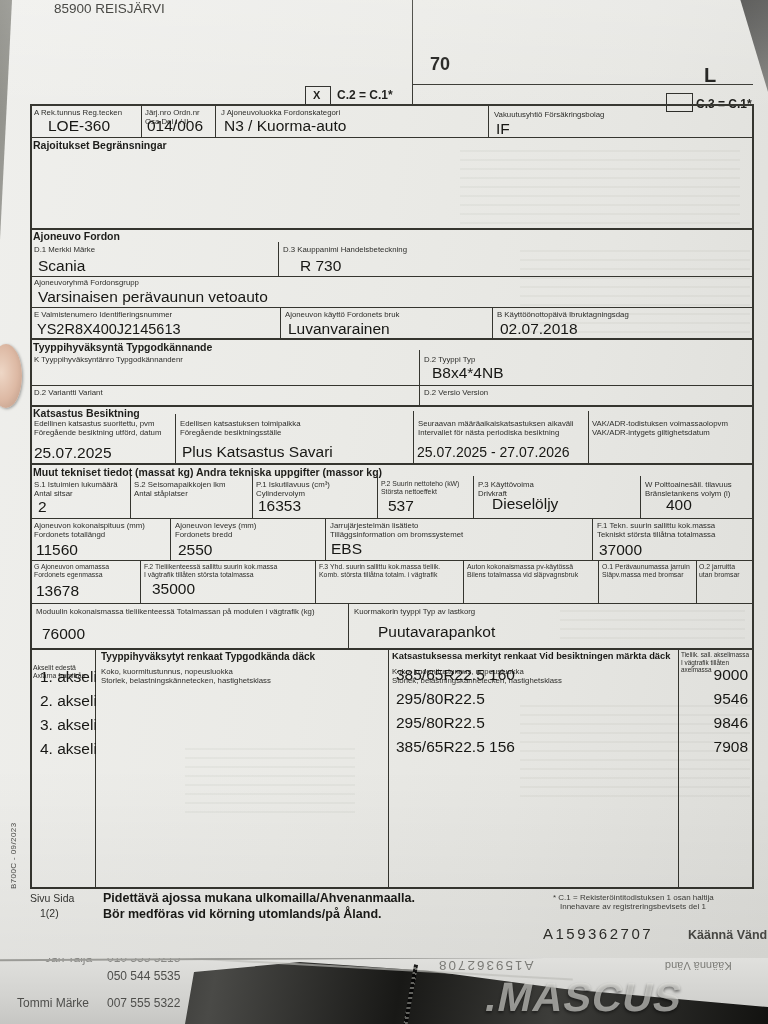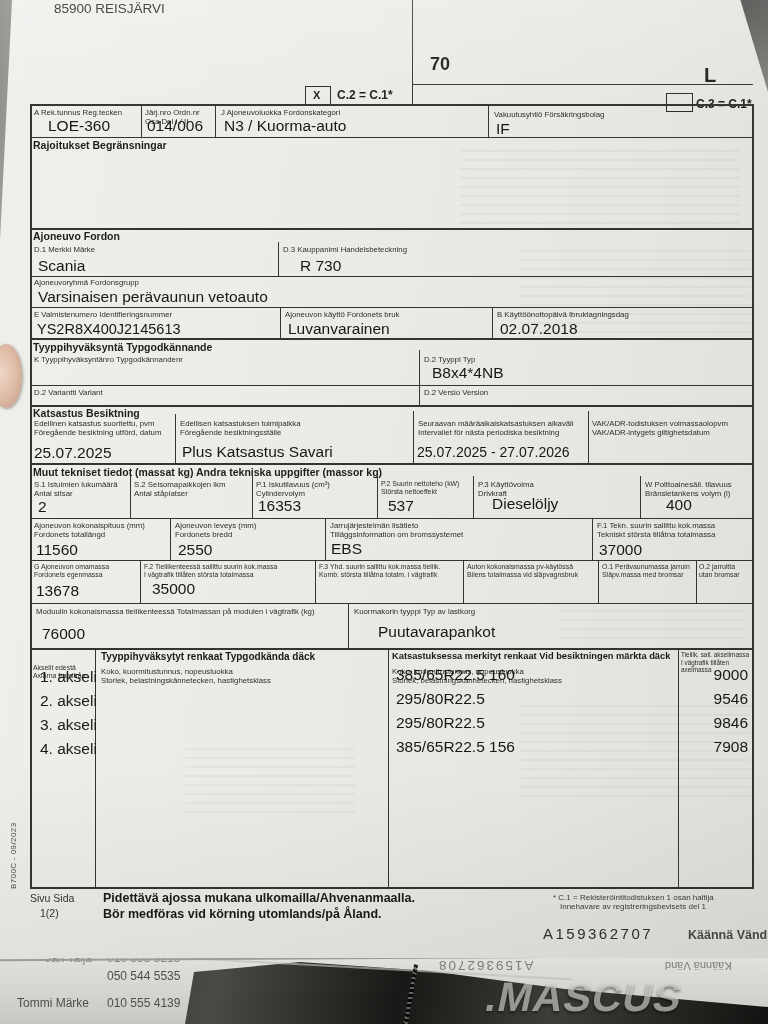--- a/index.html
+++ b/index.html
@@ -312,21 +312,21 @@
   <div class="hdr-bold" style="left:688px;top:928px;font-size:12.5px;color:#4a4a46;">Käännä Vänd</div>
 
   <div class="finger"></div>
   <div class="shade"></div>
 
   <div class="strip">
     <div class="contact" style="left:45px;top:-7px;opacity:.6;">Jari Talja</div>
     <div class="contact" style="left:107px;top:-7px;opacity:.6;">010 555 5215</div>
     <div class="contact" style="left:107px;top:11px;text-align:right;">050 544 5535</div>
     <div class="contact" style="left:17px;top:38px;">Tommi Märke</div>
-    <div class="contact" style="left:107px;top:38px;">010 555 4139</div>
+    <div class="contact" style="left:107px;top:38px;">007 555 5322</div>
     <div class="flip" style="left:437px;top:0;font-size:13.5px;letter-spacing:2px;">A159362708</div>
     <div class="flip" style="left:665px;top:2px;font-size:11px;">Käännä Vänd</div>
     <div class="darkwedge"></div>
     <div class="wedge-hl"></div>
     <div class="seam"></div>
     <div class="mascus">.MASCUS</div>
     <div class="strip-edge"></div>
   </div>
 </div>
 

